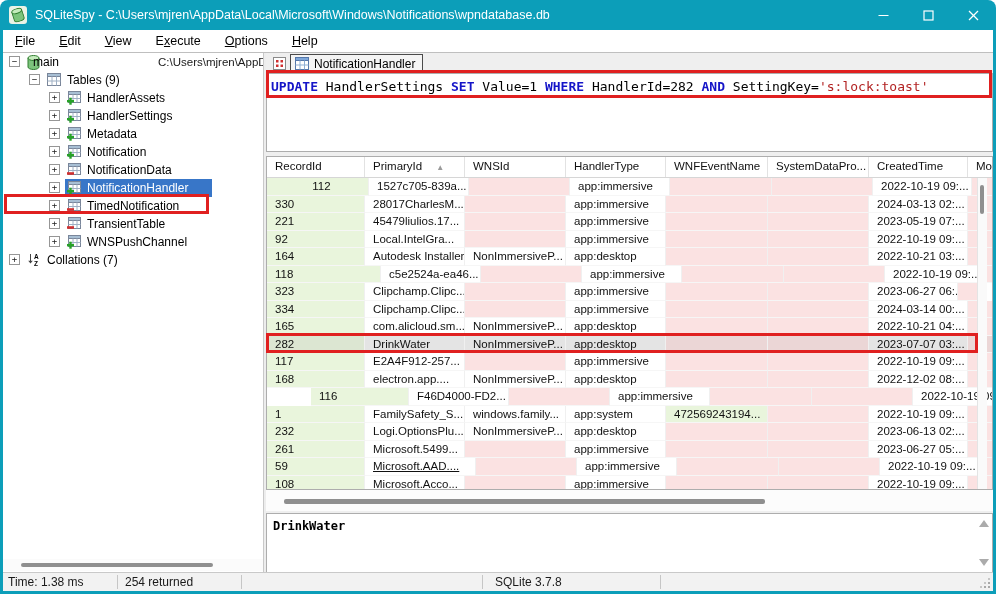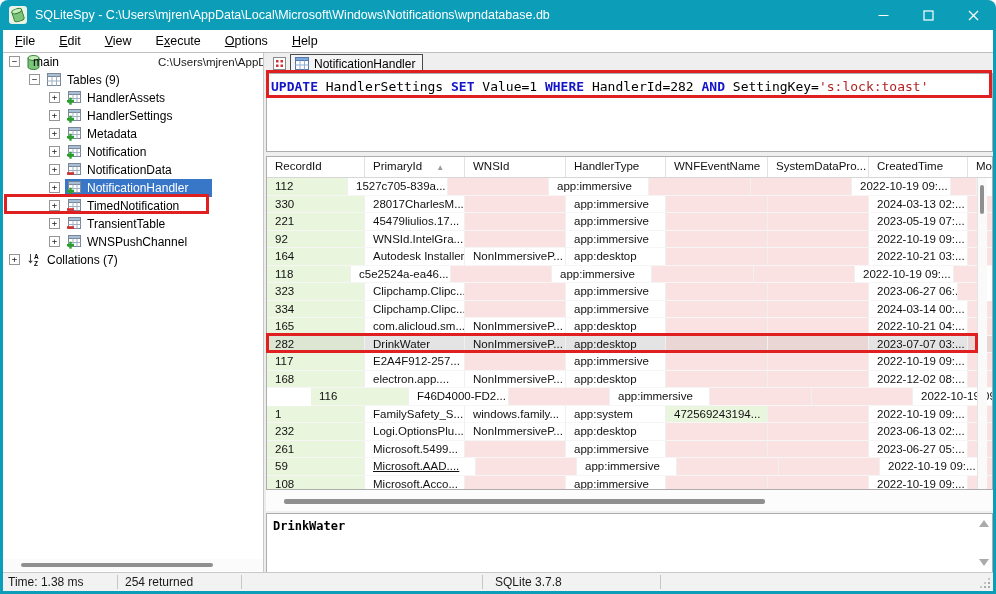--- a/index.html
+++ b/index.html
@@ -304,21 +304,21 @@
             <div class="g-hcell" style="width: 100px;"><span>PrimaryId</span><span class="sort">▲</span></div>
             <div class="g-hcell" style="width: 101px;"><span>WNSId</span></div>
             <div class="g-hcell" style="width: 100px;"><span>HandlerType</span></div>
             <div class="g-hcell" style="width: 102px;"><span>WNFEventName</span></div>
             <div class="g-hcell" style="width: 101px;"><span>SystemDataPro...</span></div>
             <div class="g-hcell" style="width: 99px;"><span>CreatedTime</span></div>
             <div class="g-hcell" style="width: 26px;"><span>Mod</span></div>
           </div>
         <div class="g-rows" id="gridRows">
             <div class="g-row">
-              <div class="g-cell int" style="width: 81px;">112</div>
+              <div class="g-cell int" style="width: 102px; text-align: center;">112</div>
               <div class="g-cell text" style="width: 100px;">1527c705-839a...</div>
               <div class="g-cell null" style="width: 101px;"></div>
               <div class="g-cell text" style="width: 100px;">app:immersive</div>
               <div class="g-cell null" style="width: 102px;"></div>
               <div class="g-cell null" style="width: 101px;"></div>
               <div class="g-cell text" style="width: 99px;">2022-10-19 09:...</div>
               <div class="g-cell null" style="width: 26px;"></div>
             </div>
             <div class="g-row">
               <div class="g-cell int" style="width: 98px;">330</div>
@@ -335,40 +335,40 @@
               <div class="g-cell text" style="width: 100px;">45479liulios.17...</div>
               <div class="g-cell null" style="width: 101px;"></div>
               <div class="g-cell text" style="width: 100px;">app:immersive</div>
               <div class="g-cell null" style="width: 102px;"></div>
               <div class="g-cell null" style="width: 101px;"></div>
               <div class="g-cell text" style="width: 99px;">2023-05-19 07:...</div>
               <div class="g-cell null" style="width: 26px;"></div>
             </div>
             <div class="g-row">
               <div class="g-cell int" style="width: 98px;">92</div>
-              <div class="g-cell text" style="width: 100px;">WNSId.IntelGra...</div>
+              <div class="g-cell text" style="width: 100px;">Local.IntelGra...</div>
               <div class="g-cell null" style="width: 101px;"></div>
               <div class="g-cell text" style="width: 100px;">app:immersive</div>
               <div class="g-cell null" style="width: 102px;"></div>
               <div class="g-cell null" style="width: 101px;"></div>
               <div class="g-cell text" style="width: 99px;">2022-10-19 09:...</div>
               <div class="g-cell null" style="width: 26px;"></div>
             </div>
             <div class="g-row">
               <div class="g-cell int" style="width: 98px;">164</div>
               <div class="g-cell text" style="width: 100px;">Autodesk Installer</div>
               <div class="g-cell text" style="width: 101px;">NonImmersiveP...</div>
               <div class="g-cell text" style="width: 100px;">app:desktop</div>
               <div class="g-cell null" style="width: 102px;"></div>
               <div class="g-cell null" style="width: 101px;"></div>
               <div class="g-cell text" style="width: 99px;">2022-10-21 03:...</div>
               <div class="g-cell null" style="width: 26px;"></div>
             </div>
             <div class="g-row">
-              <div class="g-cell int" style="width: 84px;">118</div>
+              <div class="g-cell int" style="width: 114px;">118</div>
               <div class="g-cell text" style="width: 100px;">c5e2524a-ea46...</div>
               <div class="g-cell null" style="width: 101px;"></div>
               <div class="g-cell text" style="width: 100px;">app:immersive</div>
               <div class="g-cell null" style="width: 102px;"></div>
               <div class="g-cell null" style="width: 101px;"></div>
               <div class="g-cell text" style="width: 99px;">2022-10-19 09:...</div>
               <div class="g-cell null" style="width: 26px;"></div>
             </div>
             <div class="g-row">
               <div class="g-cell int" style="width: 98px;">323</div>

